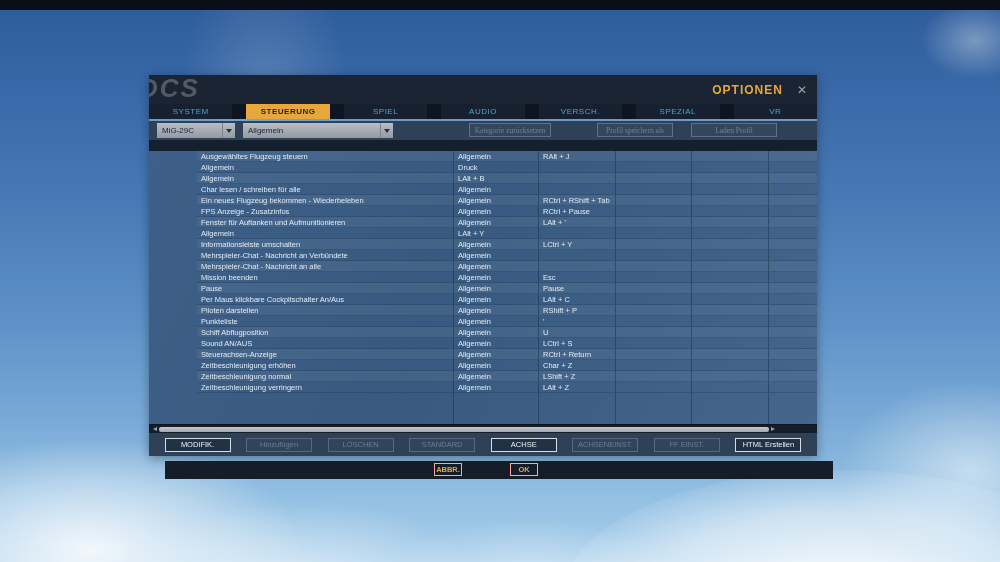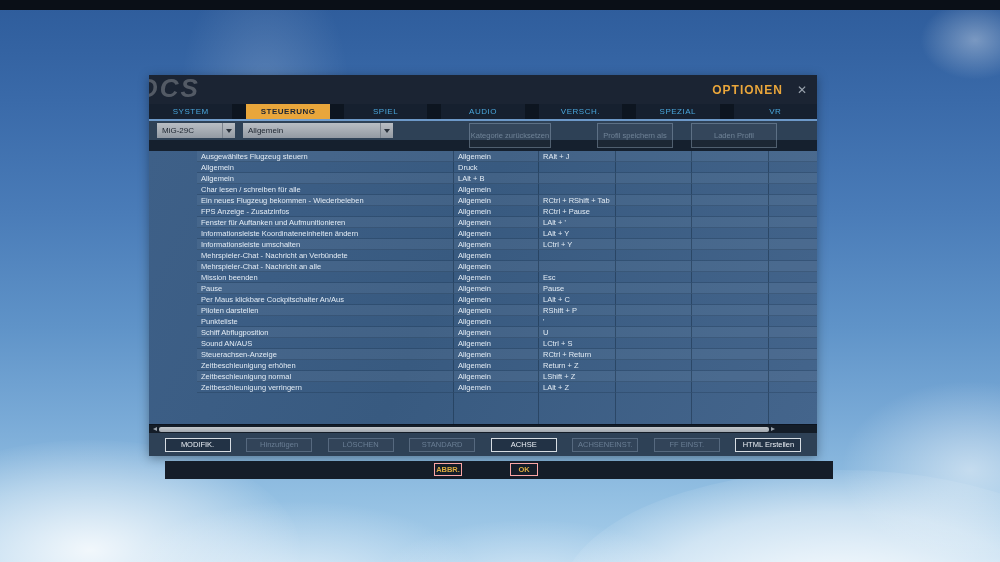--- a/index.html
+++ b/index.html
@@ -65,23 +65,23 @@
     display:flex; align-items:center; padding-left:5px; cursor:pointer;
   }
   .dd-arrow {
     margin-left:auto; width:13px; height:100%; display:flex; align-items:center;
     justify-content:center; border-left:1px solid #7b838d;
   }
   .dd-arrow::after { content:""; border:3px solid transparent; border-top:4px solid #2a323c; margin-top:3px; }
   .dd1 { left:8px;  width:78px;gap:12px; }
   .dd2 { left:94px; width:150px; }
   .ctl-btn {
-    position:absolute; top:2px; height:25px; background:rgba(255,255,255,.03);
+    position:absolute; top:2px; height:14px; background:rgba(255,255,255,.03);
     border:1px solid rgba(145,165,185,.45); color:rgba(150,170,190,.6);
-    font-size:7.5px; display:flex; align-items:center; justify-content:center; cursor:pointer;
+    font-size:7.5px; display:flex; align-items:center; justify-content:center; cursor:pointer;font-family:Liberation Serif, serif;
   }
   .cb1 { left:320px; width:82px; }
   .cb2 { left:448px; width:76px; }
   .cb3 { left:542px; width:86px; }
 
   
   .thead {
     height:11px; background:#15202e; display:grid;
     grid-template-columns:257px 85px 77px 76px 77px 77px 1fr; flex:0 0 auto;
   }
@@ -262,21 +262,20 @@
       <div class="trow">
         <div>Fenster für Auftanken und Aufmunitionieren</div>
         <div>Allgemein</div>
         <div>LAlt + '</div>
         <div></div>
         <div></div>
         <div></div>
         <div></div>
       </div>
       <div class="trow">
-        <div>Informationsleiste Koordinateneinheiten ändern</div>
         <div>Allgemein</div>
         <div>LAlt + Y</div>
         <div></div>
         <div></div>
         <div></div>
         <div></div>
       </div>
       <div class="trow">
         <div>Informationsleiste umschalten</div>
         <div>Allgemein</div>
@@ -372,21 +371,21 @@
         <div>Allgemein</div>
         <div>RCtrl + Return</div>
         <div></div>
         <div></div>
         <div></div>
         <div></div>
       </div>
       <div class="trow">
         <div>Zeitbeschleunigung erhöhen</div>
         <div>Allgemein</div>
-        <div>Return + Z</div>
+        <div>Char + Z</div>
         <div></div>
         <div></div>
         <div></div>
         <div></div>
       </div>
       <div class="trow">
         <div>Zeitbeschleunigung normal</div>
         <div>Allgemein</div>
         <div>LShift + Z</div>
         <div></div>

